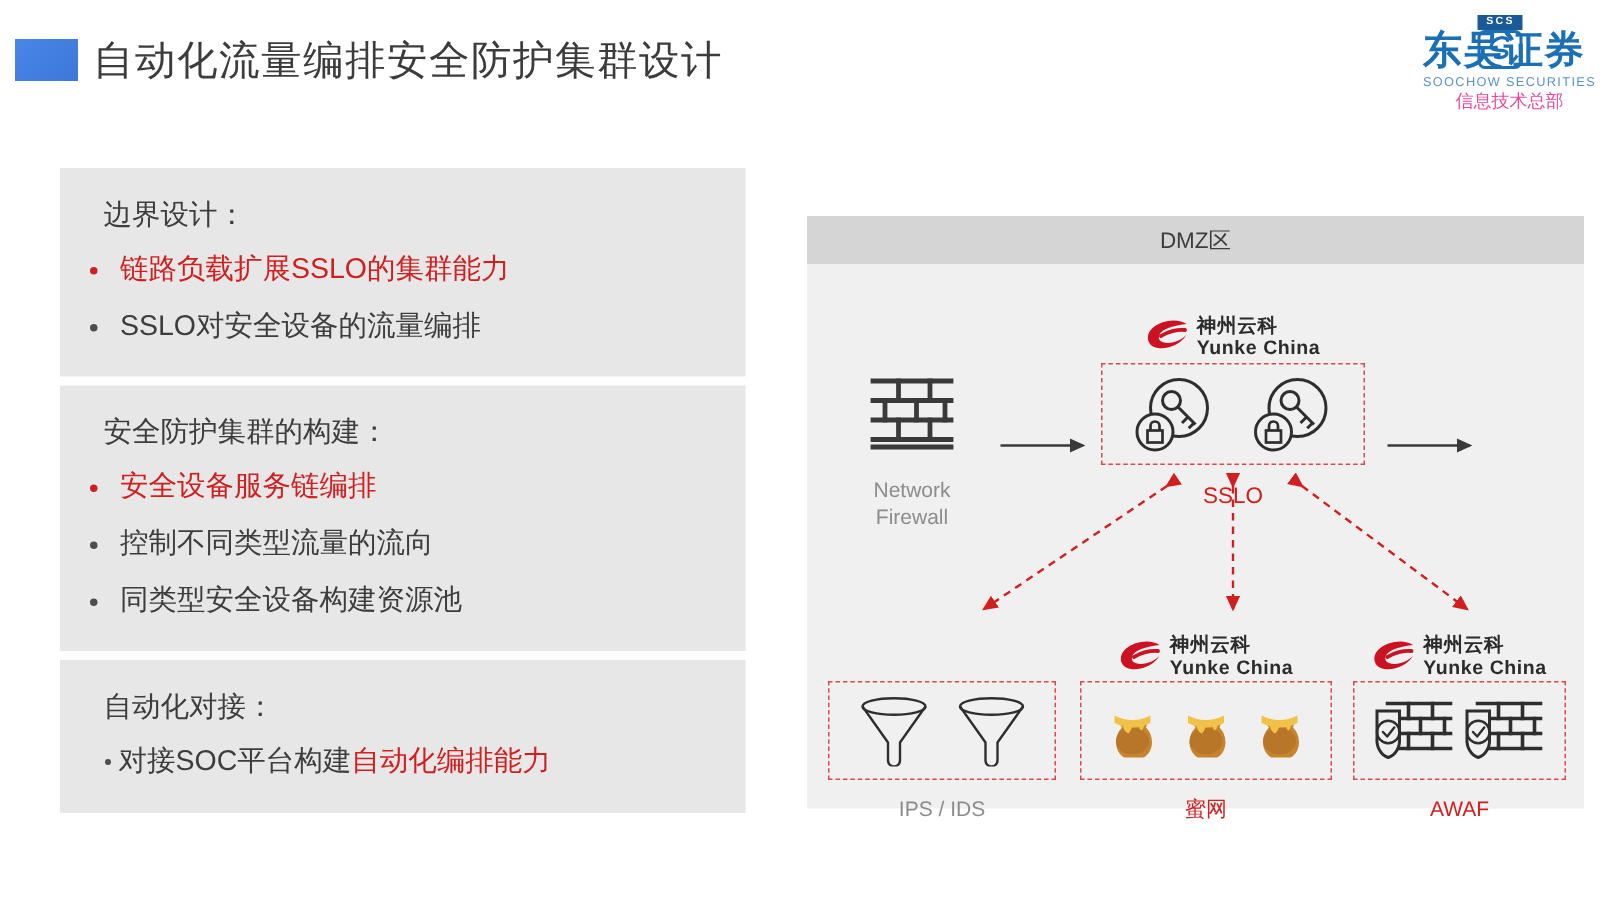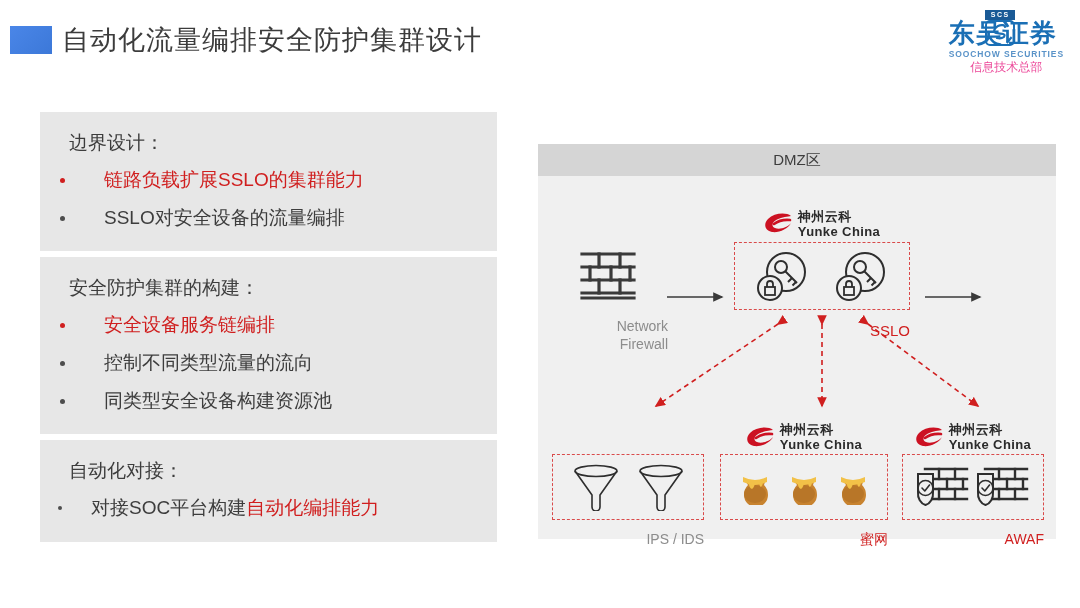--- a/index.html
+++ b/index.html
@@ -43,45 +43,45 @@
     background: #1a5a96; color: #ffffff; font-size: 7px; font-weight: bold;
     letter-spacing: 1.5px; text-align: center; line-height: 10px;
     font-family: "Liberation Sans", sans-serif;
   }
   #brand-cn {
     font-size: 26px; font-weight: bold; color: #1a6fb5;
     letter-spacing: 1px; line-height: 1;
   }
   #brand-en {
     font-size: 8.5px; color: #5a93c8; letter-spacing: 0.9px;
-    font-weight: bold; margin-top: 3px; white-space: nowrap;
+    font-weight: normal; margin-top: 3px; white-space: nowrap;
   }
   #brand-text-col { display: flex; flex-direction: column; justify-content: center; }
   #brand-divider { width: 1px; height: 26px; background: #a8c5de; margin: 0 11px; }
   #brand-dept { font-size: 12px; color: #ec4899; white-space: nowrap; }
 
   
   #left-col { position: absolute; left: 40px; top: 112px; width: 457px; }
   .panel { background: #e7e7e7; margin-bottom: 6px; padding: 13px 0 15px 0; }
   .panel-heading {
     font-size: 19px; color: #3d3d3d; padding: 5px 0 5px 29px;
   }
   .bullet-row {
     display: flex; align-items: flex-start;
     padding: 6px 0 6px 20px;
-    font-size: 19px; color: #3d3d3d; gap: 24px;
+    font-size: 19px; color: #3d3d3d;
   }
   .bullet-dot {
     flex: 0 0 auto; width: 5px; height: 5px; border-radius: 50%;
     background: #4d4d4d; margin-right: 15px; margin-top: 11px;
   }
   .bullet-row.accent .bullet-dot { background: #d01f1f; }
   .bullet-row.accent .bullet-text { color: #d01f1f; }
   .bullet-text { line-height: 1.35; }
-  .bullet-row.tight { padding-left: 18px; }
+  .bullet-row.tight { padding-left: 18px; margin-left: 12px; }
   .bullet-row.tight .bullet-dot { width: 4px; height: 4px; margin-right: 5px; }
   .red-seg { color: #d01f1f; }
 
   
   #diagram {
     position: absolute; left: 538px; top: 144px;
     width: 518px; height: 395px;
     background: #f0f0f0;
   }
   #dmz-bar {
@@ -93,21 +93,21 @@
 
   .yunke-logo { display: flex; align-items: center; gap: 4px; }
   .yunke-swoosh { width: 30px; height: 22px; flex: 0 0 auto; }
   .yunke-txt-cn { font-size: 13px; font-weight: bold; color: #2b2b2b;
                   line-height: 1.05; letter-spacing: 0.5px; white-space: nowrap; }
   .yunke-txt-en { font-size: 13px; font-weight: bold; color: #2b2b2b;
                   letter-spacing: 0.4px; white-space: nowrap; }
 
   .dashbox { border: 1px dashed #d94a4a; box-sizing: border-box; }
 
-  .node-label { text-align: right; font-size: 14px; }
+  .node-label { text-align: center; font-size: 14px; }
   .label-gray { color: #8c8c8c; line-height: 1.25; }
   .label-red { color: #d01f1f; }
 
   
   #fw-node { position: absolute; left: 10px; top: 72px; width: 120px; text-align: center; }
   #fw-node .icon-wrap { display: flex; justify-content: center; }
 
   
   #sslo-node { position: absolute; left: 196px; top: 34px; width: 176px; }
   #sslo-logo-wrap { display: flex; justify-content: center; margin-bottom: 3px; }

